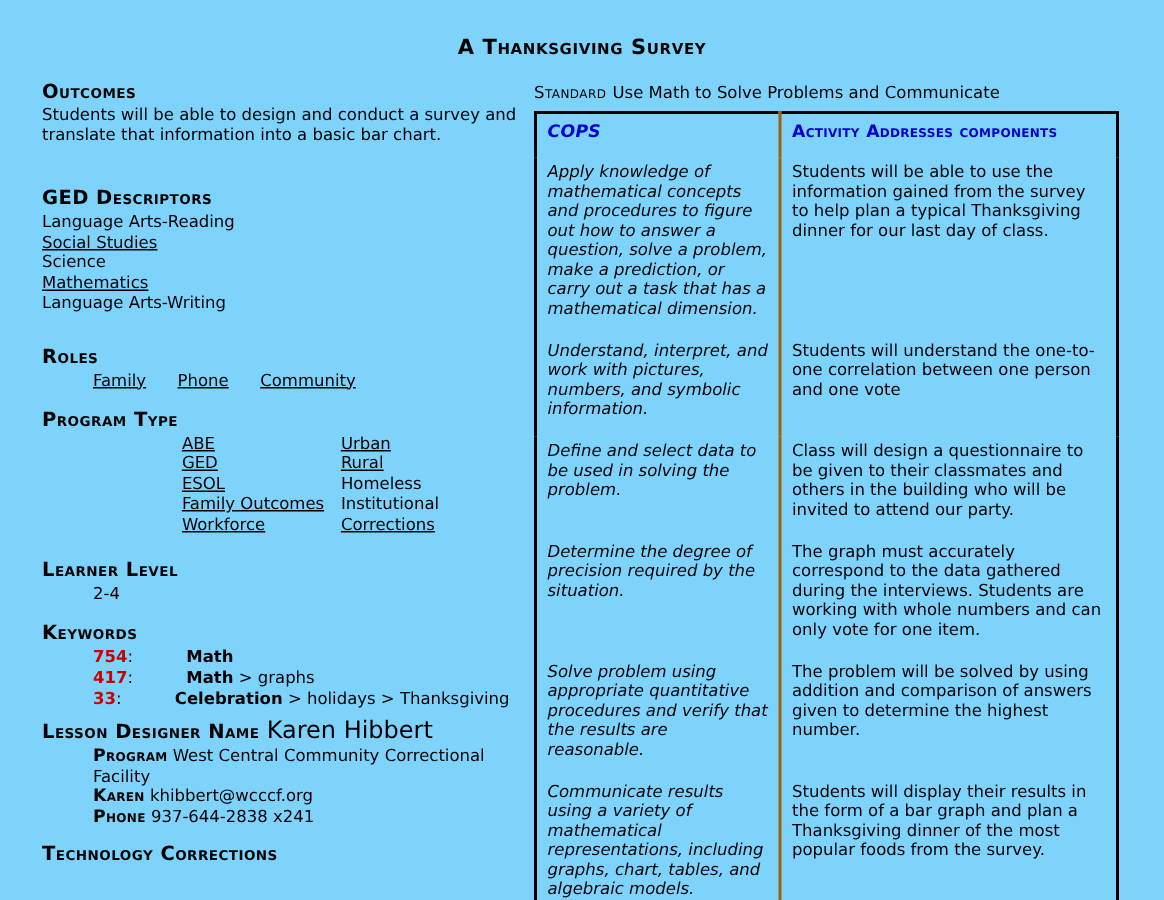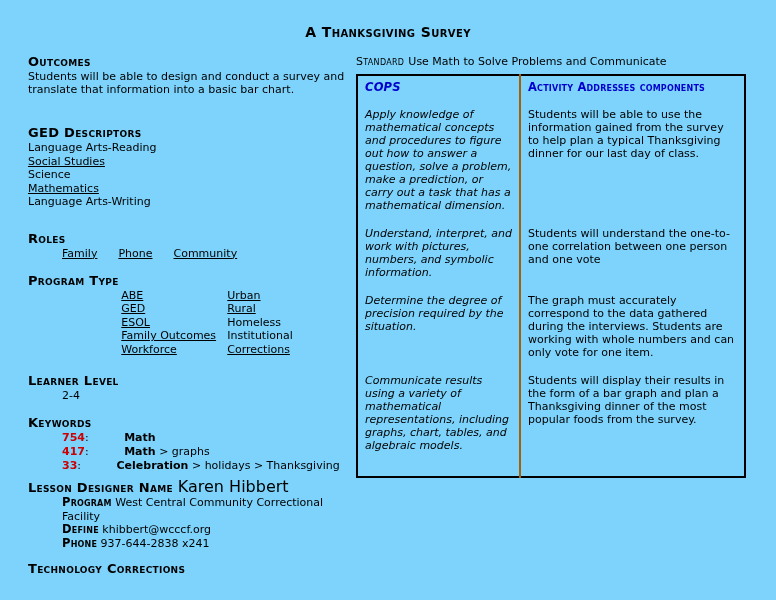--- a/index.html
+++ b/index.html
@@ -123,21 +123,21 @@
             <div class="kw-line"><span class="kw-num">754</span>: <b>Math</b></div>
             <div class="kw-line"><span class="kw-num">417</span>: <b>Math</b><span> &gt; graphs</span></div>
             <div class="kw-line"><span class="kw-num">33</span>: <b>Celebration</b><span> &gt; holidays &gt; Thanksgiving</span></div>
           </div>
       </section>
 
       <section class="sec-designer">
         <h2><span>Lesson Designer Name</span> <span class="name-normal">Karen Hibbert</span></h2>
         <div class="indent" id="designer-fields">
             <div class="field-line"><span class="field-label">Program</span><span> West Central Community Correctional Facility</span></div>
-            <div class="field-line"><span class="field-label">Define</span><span> khibbert@wcccf.org</span></div>
+            <div class="field-line"><span class="field-label">Karen</span><span> khibbert@wcccf.org</span></div>
             <div class="field-line"><span class="field-label">Phone</span><span> 937-644-2838 x241</span></div>
           </div>
       </section>
 
       <section class="sec-technology">
         <h2>Technology Corrections</h2>
       </section>
 
     </div>
 
@@ -157,22 +157,30 @@
         <tbody id="std-rows">
             <tr>
               <td>Apply knowledge of mathematical concepts and procedures to figure out how to answer a question, solve a problem, make a prediction, or carry out a task that has a mathematical dimension.</td>
               <td>Students will be able to use the information gained from the survey to help plan a typical Thanksgiving dinner for our last day of class.</td>
             </tr>
             <tr>
               <td>Understand, interpret, and work with pictures, numbers, and symbolic information.</td>
               <td>Students will understand the one-to-one correlation between one person and one vote</td>
             </tr>
             <tr>
+              <td>Define and select data to be used in solving the problem.</td>
+              <td>Class will design a questionnaire to be given to their classmates and others in the building who will be invited to attend our party.</td>
+            </tr>
+            <tr>
               <td>Determine the degree of precision required by the situation.</td>
               <td>The graph must accurately correspond to the data gathered during the interviews. Students are working with whole numbers and can only vote for one item.</td>
+            </tr>
+            <tr>
+              <td>Solve problem using appropriate quantitative procedures and verify that the results are reasonable.</td>
+              <td>The problem will be solved by using addition and comparison of answers given to determine the highest number.</td>
             </tr>
             <tr>
               <td>Communicate results using a variety of mathematical representations, including graphs, chart, tables, and algebraic models.</td>
               <td>Students will display their results in the form of a bar graph and plan a Thanksgiving dinner of the most popular foods from the survey.</td>
             </tr>
           </tbody>
       </table>
 
     </div>
 

